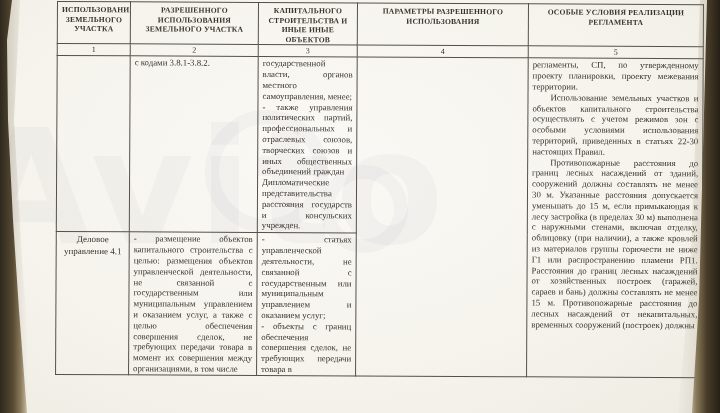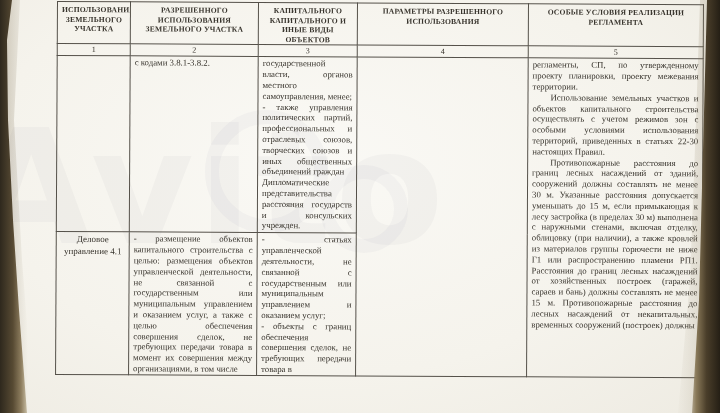--- a/index.html
+++ b/index.html
@@ -90,21 +90,21 @@
     <col class="c1">
       <col class="c2">
       <col class="c3">
       <col class="c4">
       <col class="c5">
   </colgroup>
   <tbody>
       <tr>
     <th>ИСПОЛЬЗОВАНИЯ ЗЕМЕЛЬНОГО УЧАСТКА</th>
     <th>РАЗРЕШЕННОГО ИСПОЛЬЗОВАНИЯ ЗЕМЕЛЬНОГО УЧАСТКА</th>
-    <th>КАПИТАЛЬНОГО КАПИТАЛЬНОГО И ИНЫЕ ВИДЫ ОБЪЕКТОВ</th>
+    <th>КАПИТАЛЬНОГО СТРОИТЕЛЬСТВА И ИНЫЕ ИНЫЕ ОБЪЕКТОВ</th>
     <th>ПАРАМЕТРЫ РАЗРЕШЕННОГО ИСПОЛЬЗОВАНИЯ</th>
     <th>ОСОБЫЕ УСЛОВИЯ РЕАЛИЗАЦИИ РЕГЛАМЕНТА</th>
   </tr>
   <tr>
     <td class="numcell">1</td>
     <td class="numcell">2</td>
     <td class="numcell">3</td>
     <td class="numcell">4</td>
     <td class="numcell">5</td>
   </tr>

